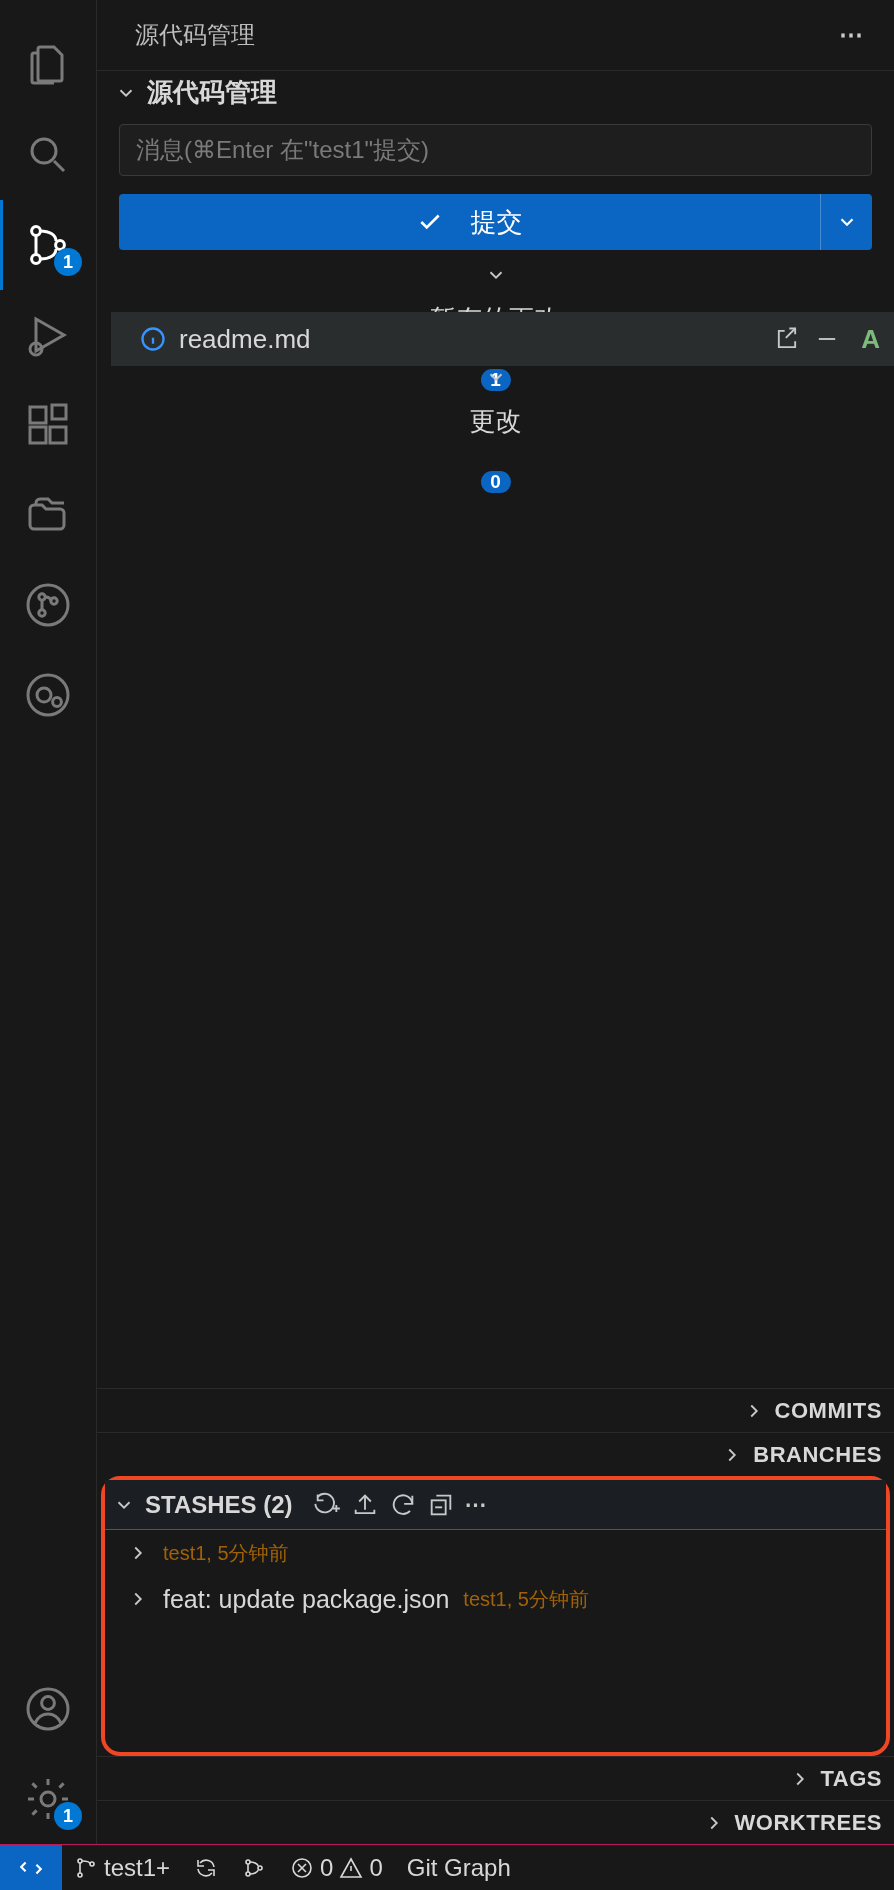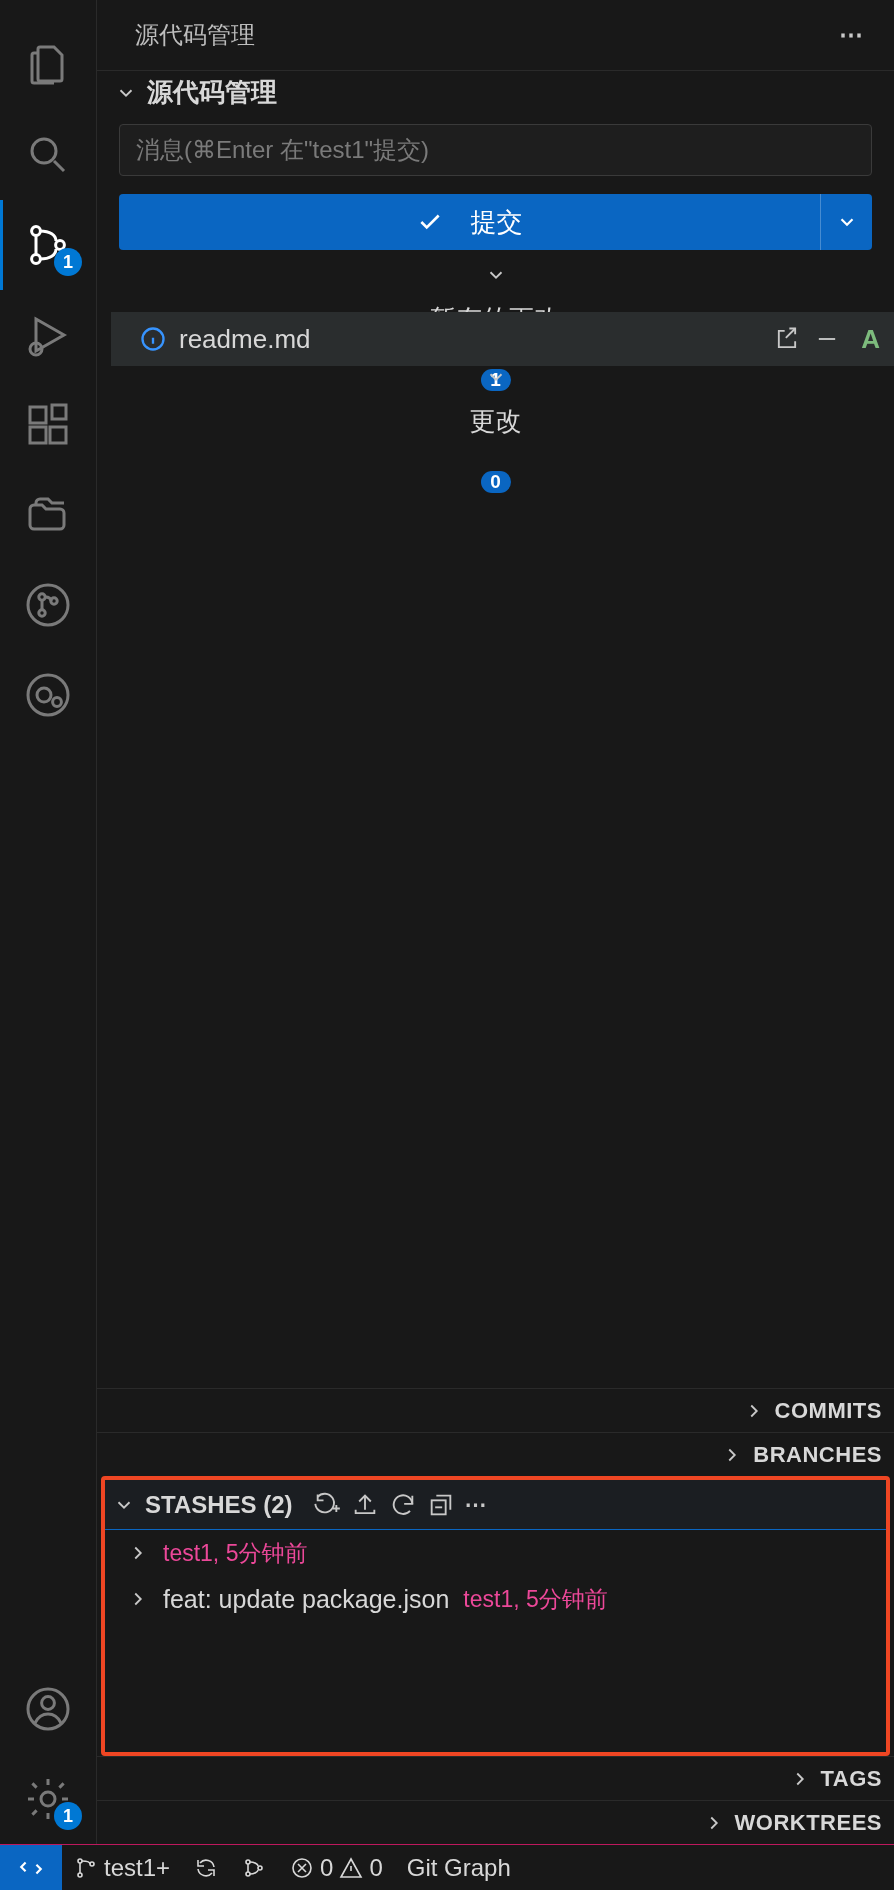--- a/index.html
+++ b/index.html
@@ -179,21 +179,21 @@
   .file-row .spacer { flex: 1; }
   .file-row .action-ic { width: 28px; height: 28px; stroke: #c8c8c8; fill: none; stroke-width: 1.6; }
   .file-row .info-ic { width: 28px; height: 28px; stroke: #3794ff; fill: none; stroke-width: 2; }
 
   .scm-area { display: flex; flex-direction: column; }
   .flex-grow { flex: 1; }
 
   
   .highlight-box {
     border: 4px solid #ef4623;
-    border-radius: 4px;
+    border-radius: 19px;
     margin: 0 4px;
   }
   .stash-header {
     display: flex;
     align-items: center;
     gap: 10px;
     height: 50px;
     padding: 0 14px 0 8px;
     border-bottom: 1px solid #0a66c2;
     background: #1b1e22;
@@ -206,21 +206,21 @@
   .stash-row {
     height: 46px;
     display: flex;
     align-items: center;
     gap: 14px;
     padding: 0 18px 0 22px;
     font-size: 25px;
     color: #d8d8d8;
     cursor: pointer;
   }
-  .stash-row .meta { color: #ec4899; font-size: 23px; }
+  .stash-row .meta { color: #a16207; font-size: 20px; }
 
   
   .collapsed-list { }
   .collapsed-list .section-header { border-top: 1px solid #2a2a2a; justify-content: flex-end; }
 
   
   .status-bar {
     height: 46px;
     background: #181818;
     border-top: 1px solid #be185d;

